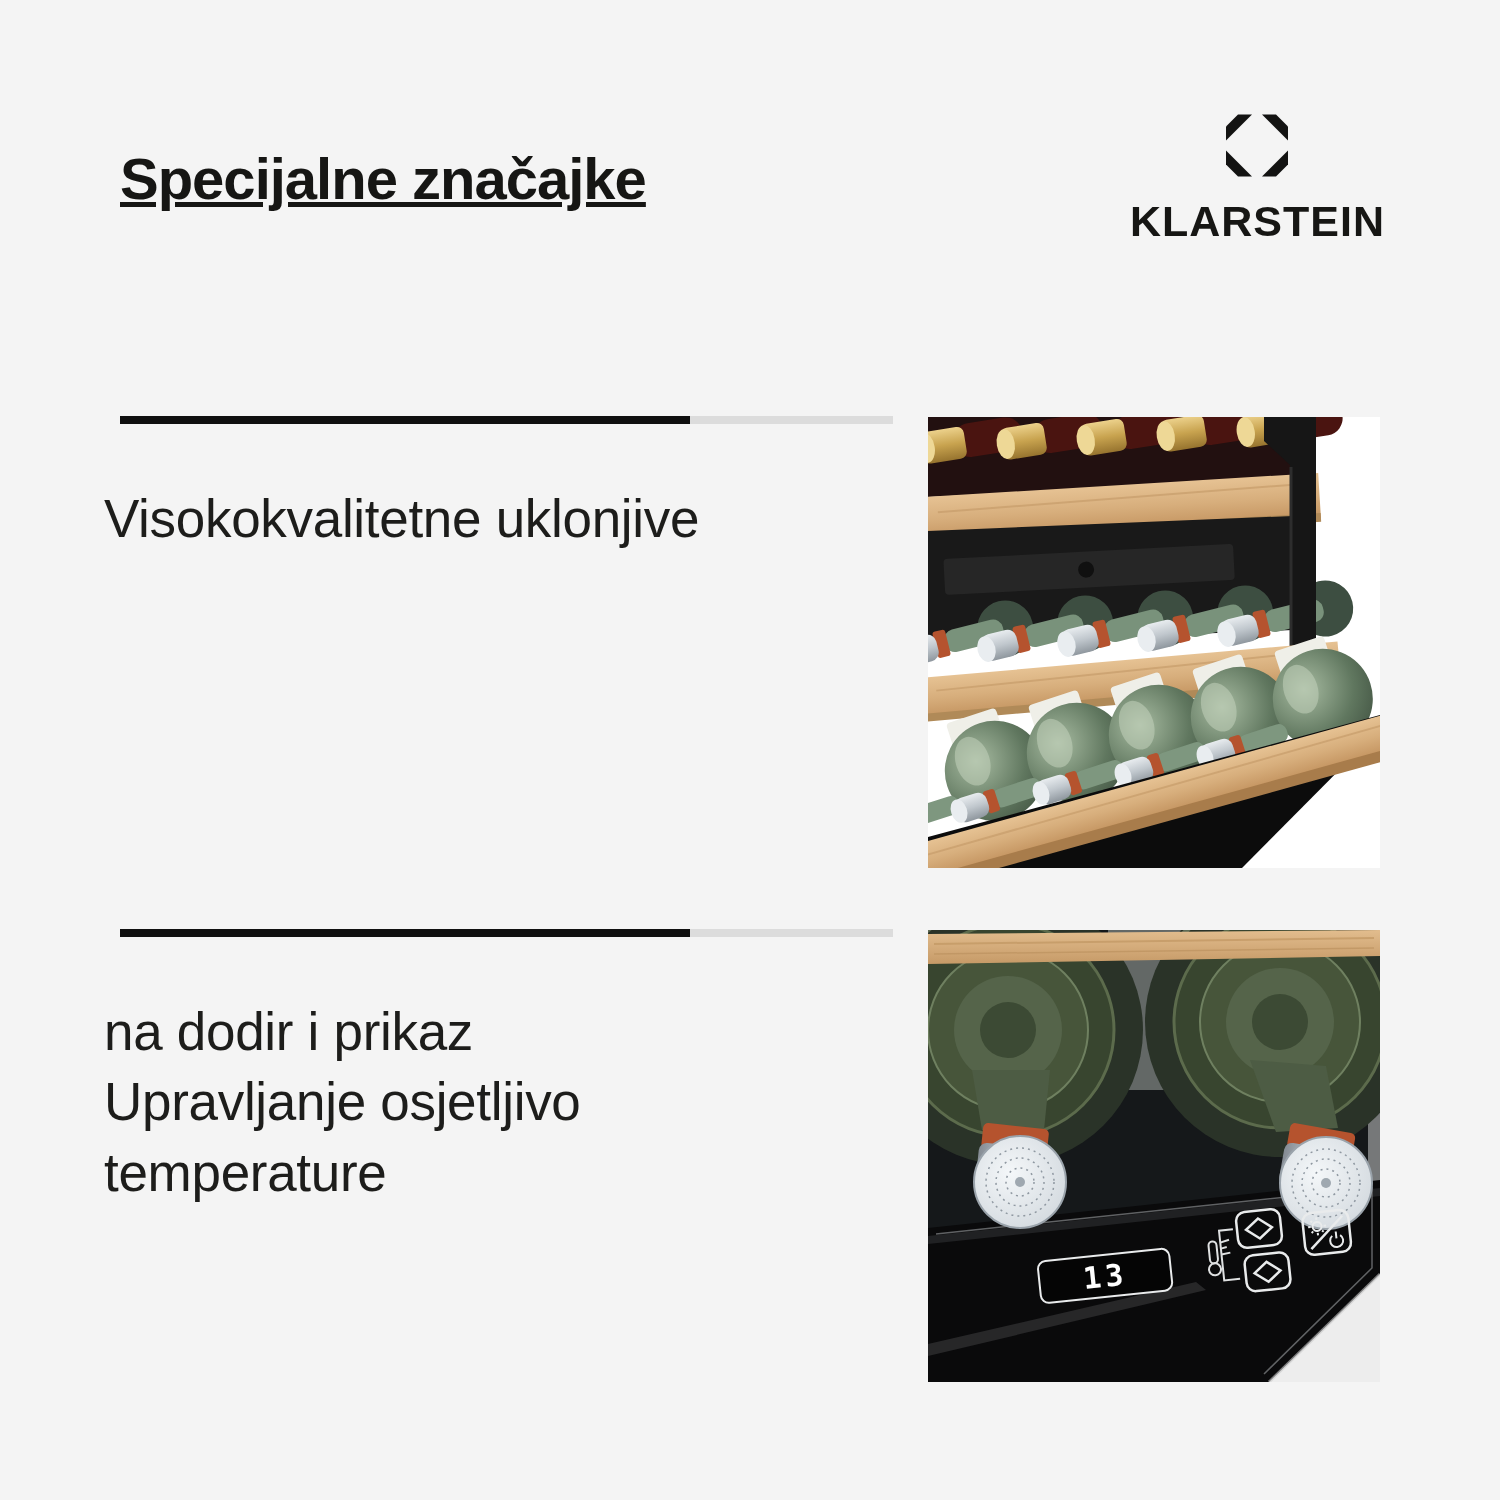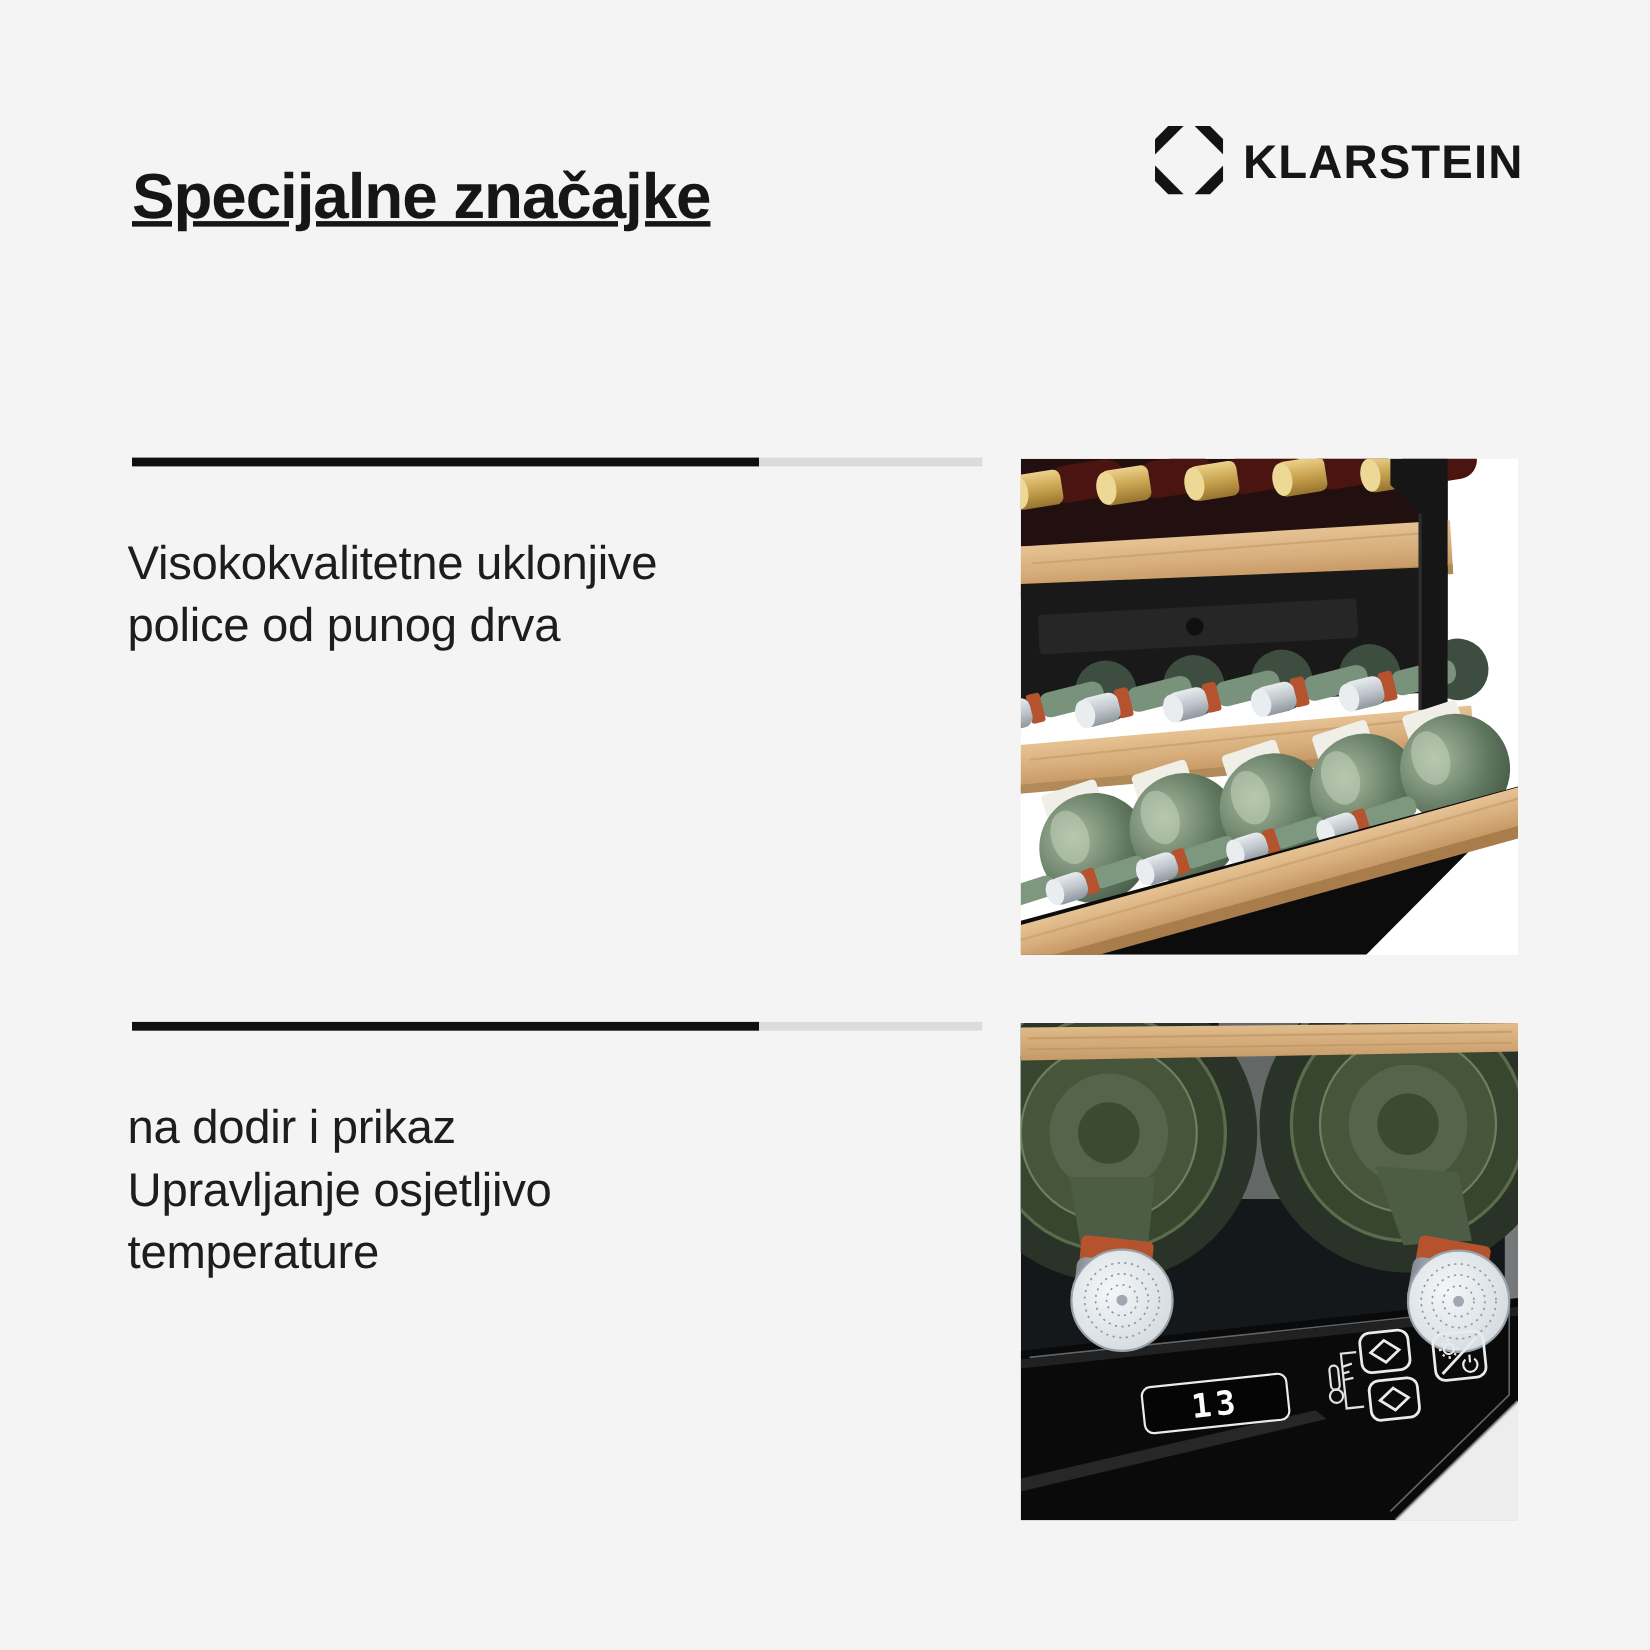--- a/index.html
+++ b/index.html
@@ -7,36 +7,36 @@
   .canvas{position:relative;width:1500px;height:1500px;background:#f4f4f4;overflow:hidden;}
 
   .page-title{
     position:absolute;left:120px;top:108px;
     font-size:58px;font-weight:700;letter-spacing:-1px;color:#161614;
     line-height:1.1;white-space:nowrap;text-decoration:underline;
   }
 
   .brand{
     position:absolute;right:115px;top:113px;
-    display:flex;align-items:center;gap:18px;
+    display:flex;flex-direction:column;align-items:center;gap:18px;
   }
   .brand-name{
     font-size:43px;font-weight:700;letter-spacing:1px;color:#161614;
     line-height:1;white-space:nowrap;
   }
 
   .divider{position:absolute;left:120px;width:773px;height:8px;display:flex;}
   .divider .dark{width:570px;height:8px;background:#101010;}
   .divider .light{width:203px;height:8px;background:#dcdcdc;}
   .divider-1{top:416px;}
   .divider-2{top:929px;}
 
   .feature-text{
-    position:absolute;left:116px;
-    font-size:43px;font-weight:400;letter-spacing:-0.3px;color:#1d1d1b;
+    position:absolute;left:104px;
+    font-size:53px;font-weight:400;letter-spacing:-0.3px;color:#1d1d1b;
     line-height:1.33;
   }
   .feature-text-1{top:484px;}
   .feature-text-2{top:997px;}
   .feature-text .line{display:block;white-space:nowrap;}
 
   .photo{position:absolute;left:928px;background:#ffffff;}
   .photo-1{top:417px;width:452px;height:451px;}
   .photo-2{top:930px;width:452px;height:452px;background:#f4f4f4;}
   .photo svg{display:block;}
@@ -62,21 +62,20 @@
     <span class="brand-name">KLARSTEIN</span>
   </div>
 
   <div class="divider divider-1">
     <div class="dark"></div>
     <div class="light"></div>
   </div>
 
   <div class="feature-text feature-text-1">
     <span class="line">Visokokvalitetne uklonjive</span>
-    <span class="line">police od punog drva</span>
   </div>
 
   <div class="photo photo-1">
     <svg width="452" height="451" viewBox="0 0 452 451">
       <defs>
         <linearGradient id="wood" x1="0" y1="0" x2="0" y2="1">
           <stop offset="0" stop-color="#e6c293"></stop>
             <stop offset="0.5" stop-color="#d7ae7c"></stop>
             <stop offset="1" stop-color="#c3935f"></stop>
         </linearGradient>

